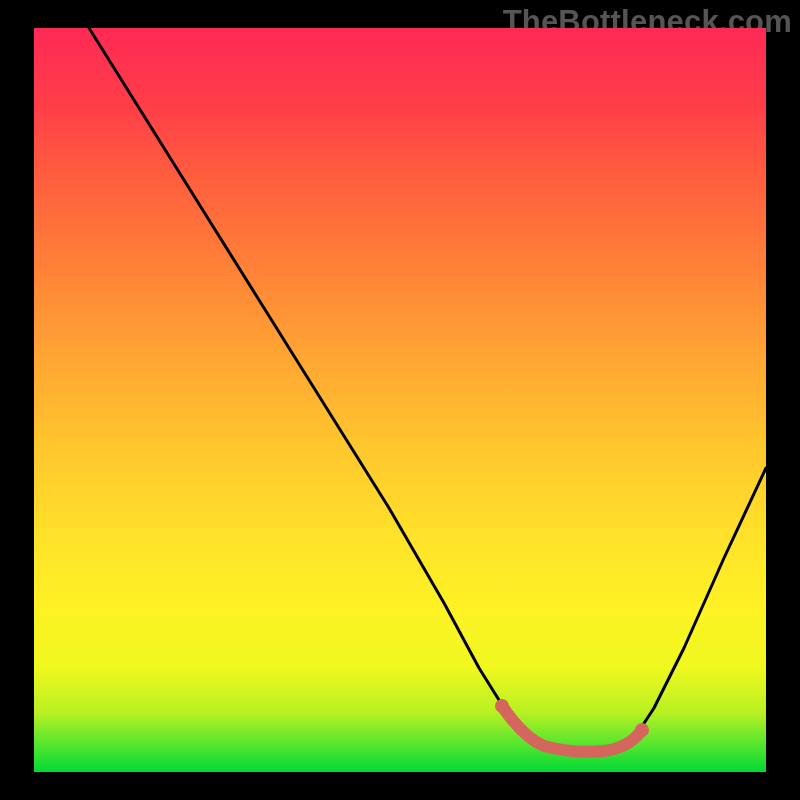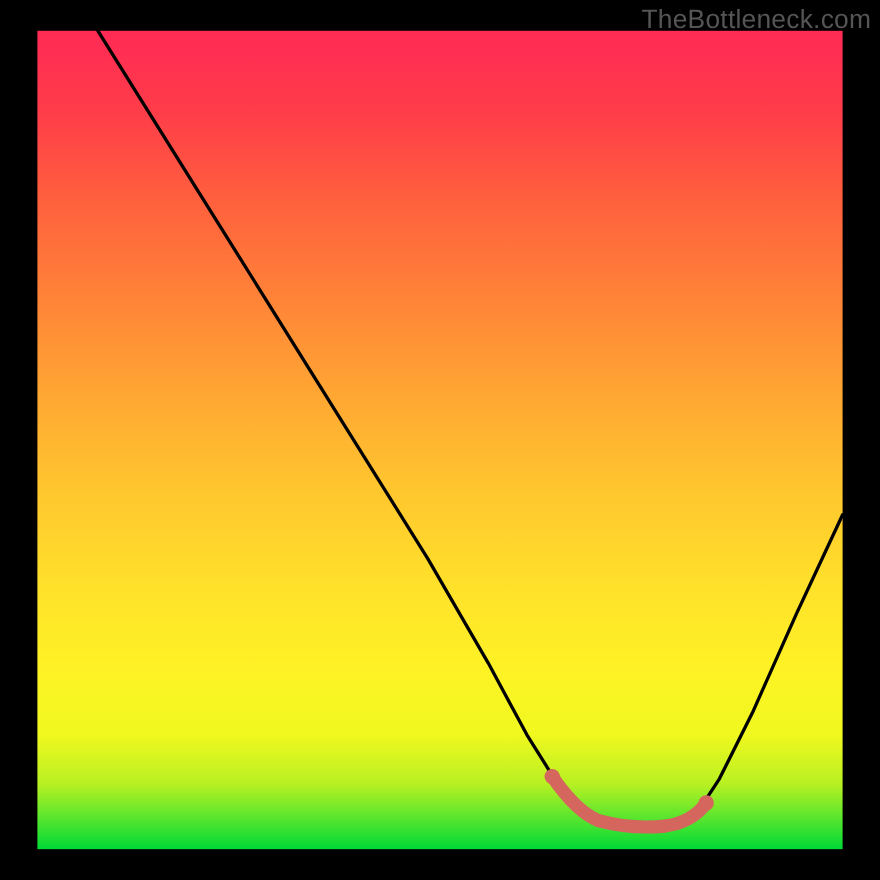--- a/index.html
+++ b/index.html
@@ -40,22 +40,22 @@
       #ff5e3e 80%,
       #ff3d49 90%,
       #ff2a55 100%
     );
   }
   .watermark {
     position: absolute;
     top: 4px;
     right: 8px;
     color: #555;
-    font-size: 24px;
-    font-weight: 400;
+    font-size: 31px;
+    font-weight: 700;
     letter-spacing: 0.2px;
   }
   svg.curve {
     position: absolute;
     left: 0;
     top: 0;
     width: 100%;
     height: 100%;
     overflow: visible;
   }

